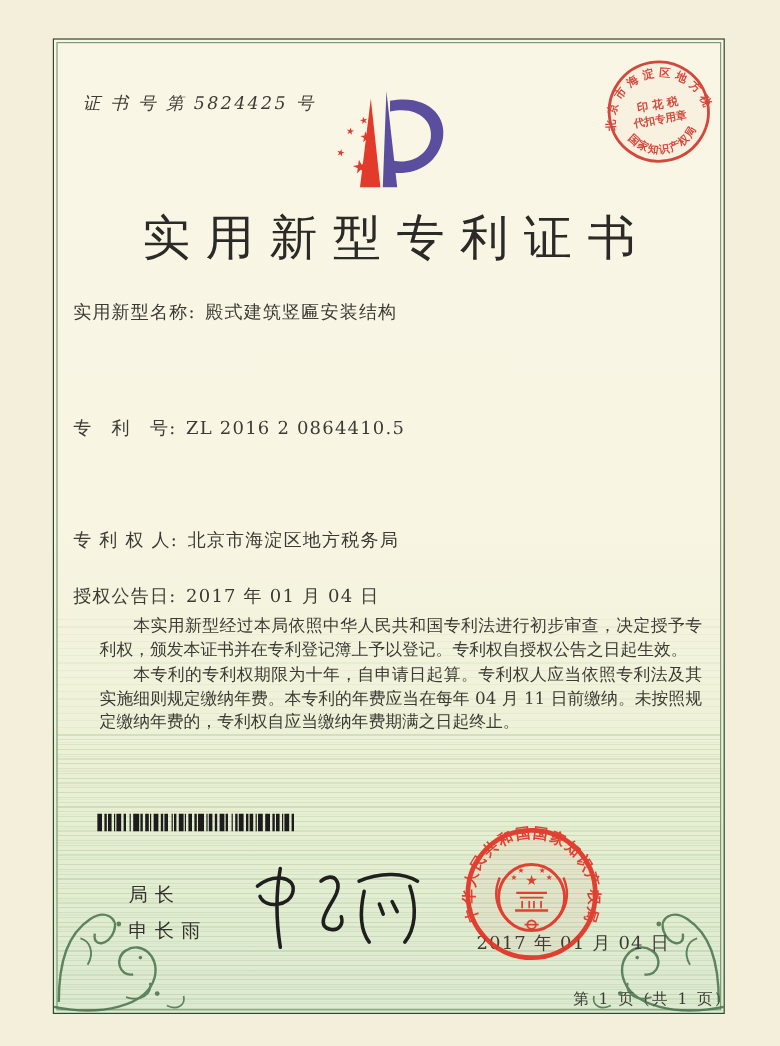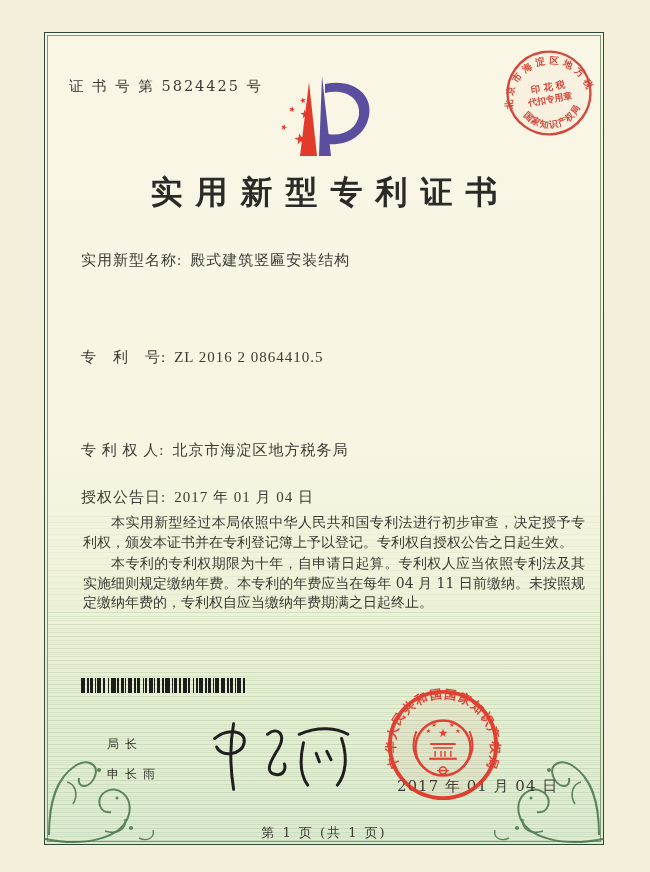--- a/index.html
+++ b/index.html
@@ -22,47 +22,47 @@
   .waves{
     position:absolute;left:3px;right:3px;bottom:3px;height:230px;
     background:repeating-linear-gradient(0deg,rgba(104,148,96,.14) 0 1px,transparent 1px 4px);
   }
   .waves2{
     position:absolute;left:3px;right:3px;bottom:3px;height:330px;
     background:repeating-linear-gradient(0deg,rgba(104,148,96,.07) 0 1px,transparent 1px 6px);
   }
   .cert-no{
     position:absolute;left:24px;top:44px;
-    font-size:14.5px;color:#3c3a33;letter-spacing:2px;
+    font-size:14.5px;color:#3c3a33;letter-spacing:2px;font-style:italic;
   }
   .logo{position:absolute;left:222px;top:40px;width:120px;height:92px;}
   .tax-stamp{position:absolute;left:457px;top:13px;width:94px;height:94px;transform:rotate(-10deg);opacity:.92;}
   .title{
     position:absolute;left:0;right:0;top:138px;
-    text-align:center;font-size:32px;font-weight:bold;color:#2b2a26;
+    text-align:center;font-size:40px;font-weight:normal;color:#2b2a26;
     letter-spacing:13px;text-indent:13px;
   }
-  .field{position:absolute;left:36px;font-size:15px;color:#3b3a33;white-space:nowrap;letter-spacing:1px;font-family:Liberation Serif, serif;}
+  .field{position:absolute;left:16px;font-size:15px;color:#3b3a33;white-space:nowrap;letter-spacing:1px;}
   .field .lab{margin-right:8px;}
   .f1{top:218px}.f2{top:269px}.f3{top:315px}.f4{top:362px}.f5{top:408px}.f6{top:455px}
   .paras{
     position:absolute;left:22px;top:480px;width:518px;
     font-size:14px;line-height:19.5px;color:#3b3a33;
     text-align:justify;
   }
   .paras p{margin:0 0 2px 16px;text-indent:2em;}
   .barcode{position:absolute;left:36px;top:645px;width:167px;height:15px;}
-  .signer{position:absolute;left:62px;font-size:12px;color:#33322c;letter-spacing:6px;}
+  .signer{position:absolute;left:62px;font-size:16px;color:#33322c;letter-spacing:6px;}
   .signer-title{top:703px;}
   .signer-name{top:733px;}
   .signature{position:absolute;left:152px;top:678px;width:160px;height:90px;}
   .seal{position:absolute;left:339px;top:653px;width:118px;height:118px;z-index:3;opacity:.93;}
   .seal-date{position:absolute;left:352px;top:744px;font-size:15px;color:#3b3a33;letter-spacing:1px;z-index:2;}
   .footer{
-    position:absolute;left:0;right:0;top:791px;text-align:center;
+    position:absolute;left:0;right:0;top:791px;text-align:right;
     font-size:13px;color:#3b3a33;letter-spacing:2px;
   }
   .orn{position:absolute;bottom:-2px;width:132px;height:112px;z-index:1;}
   .orn-right{right:-2px;}
   .orn-left{left:-2px;transform:scaleX(-1);}
   svg text{font-family:"DejaVu Serif","Liberation Serif",serif;}
 </style>
 </head>
 <body>
 

